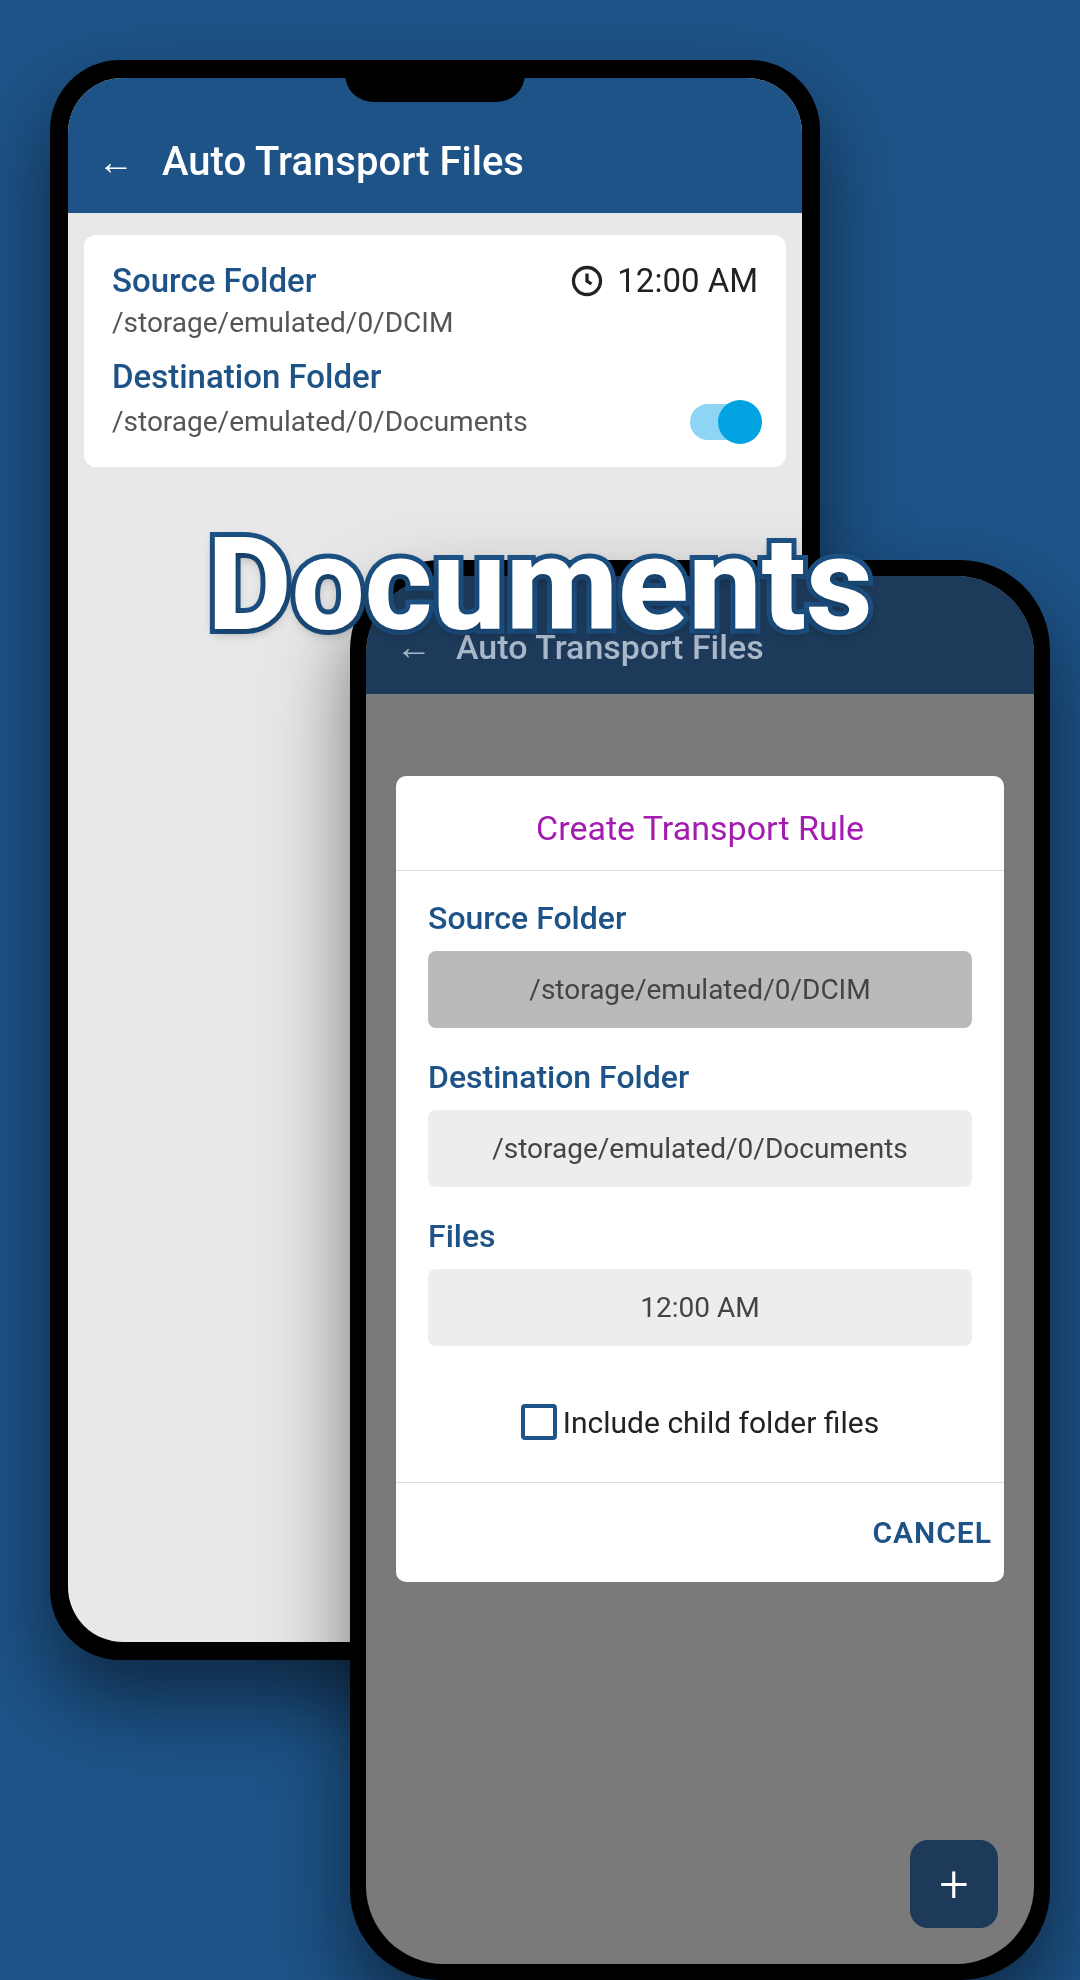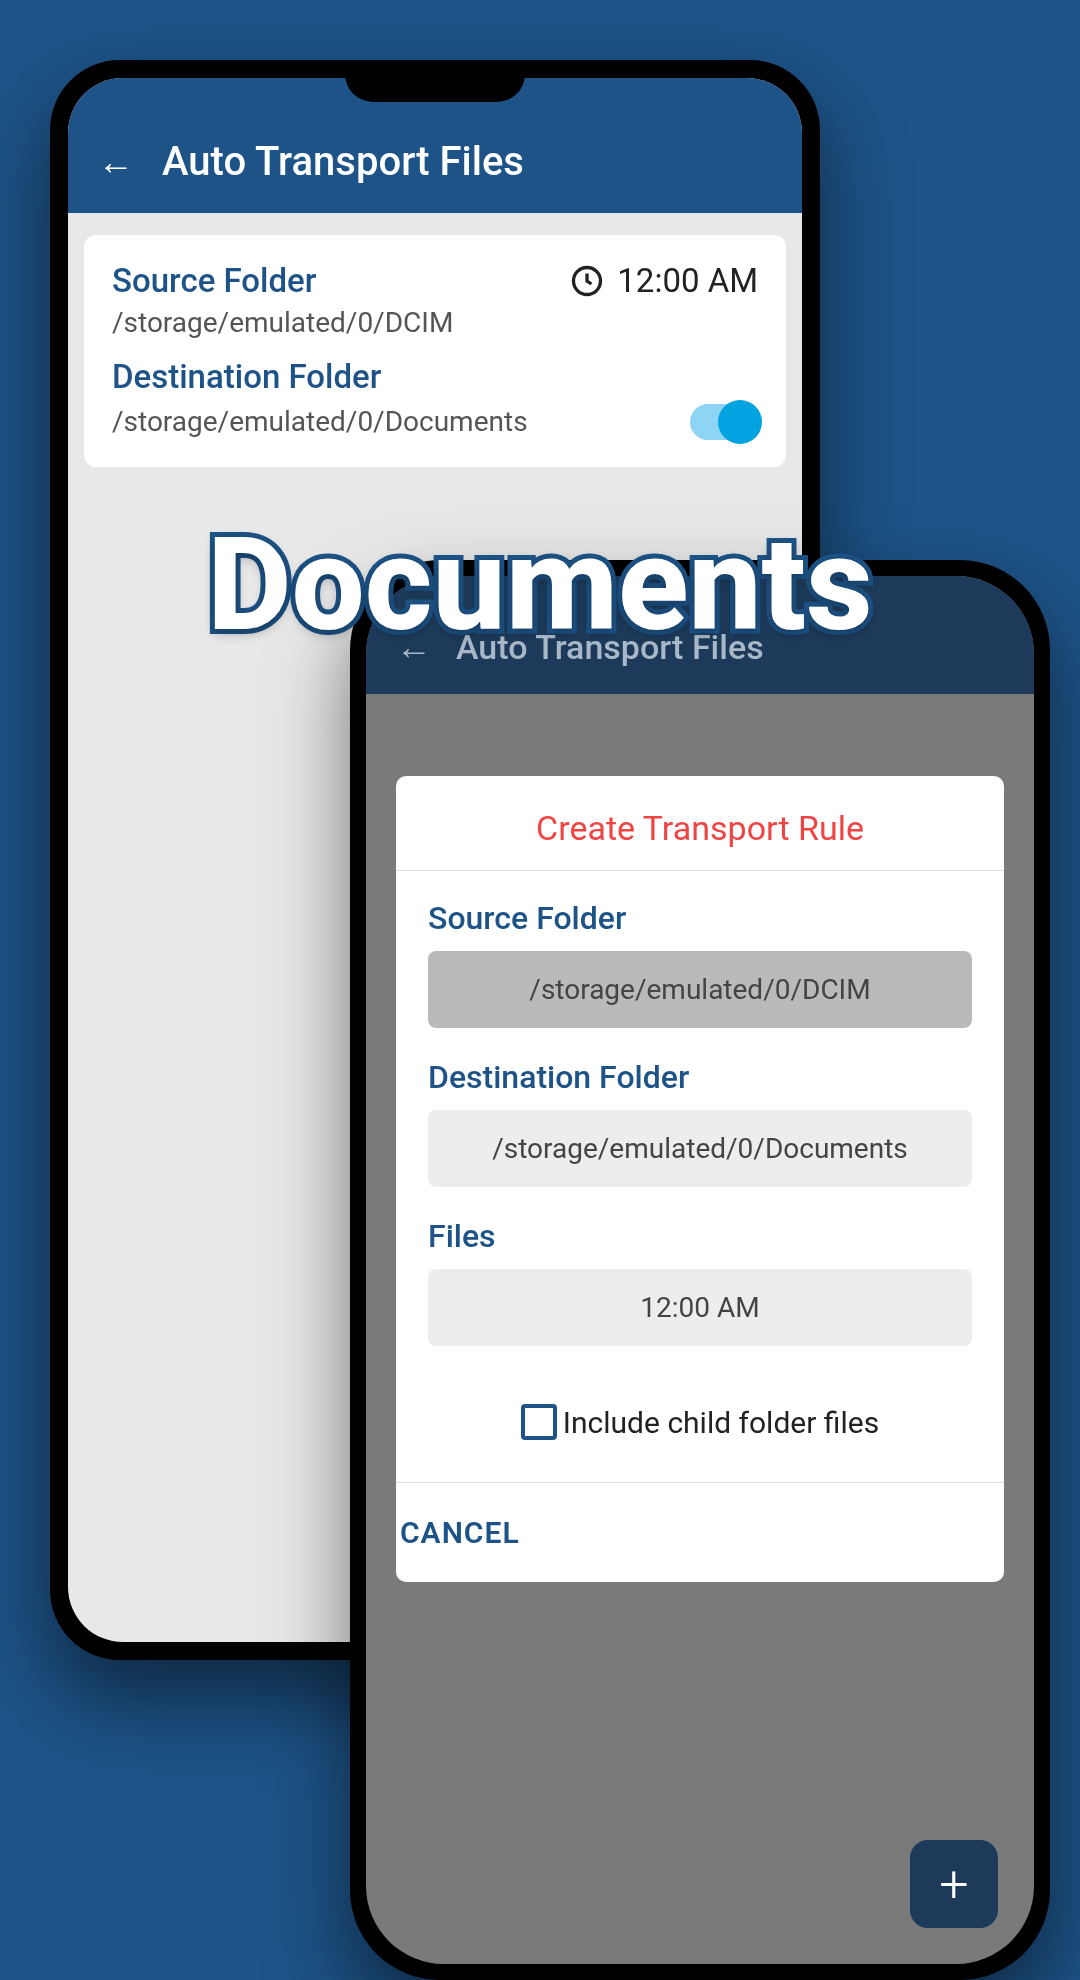--- a/index.html
+++ b/index.html
@@ -101,21 +101,21 @@
       top: 200px;
       left: 30px;
       right: 30px;
       background: #fff;
       border-radius: 10px;
       overflow: hidden;
     }
     .dialog-title {
       text-align: center;
       font-size: 34px;
-      color: #ef4444;
+      color: #a21caf;
       padding: 32px 20px 22px;
       border-bottom: 1px solid #ddd;
     }
     .dialog-body { padding: 28px 32px 10px; }
     .field-label { color: #1d5387; font-size: 32px; font-weight: 500; margin-bottom: 14px; }
     .field-input {
       background: #ededed;
       border-radius: 8px;
       padding: 22px 16px;
       font-size: 28px;
@@ -129,21 +129,21 @@
       padding: 28px 0 32px;
     }
     .checkbox {
       width: 36px; height: 36px; border: 4px solid #1d5387; border-radius: 4px;
     }
     .checkbox-label { font-size: 30px; color: #222; }
     .dialog-actions {
       display: flex; border-top: 1px solid #ddd;
     }
     .dialog-btn {
-      flex: 1; text-align: left; padding: 32px 4px; font-size: 30px;
+      flex: 1; text-align: right; padding: 32px 12px; font-size: 30px;
       color: #1d5387; font-weight: 600; letter-spacing: 1px;
     }
     .fab {
       position: absolute; bottom: 36px; right: 36px;
       width: 88px; height: 88px; background: #1d3a5a; border-radius: 18px;
       display: flex; align-items: center; justify-content: center;
       color: #fff; font-size: 52px; font-weight: 300;
     }
     
     .overlay-title {

